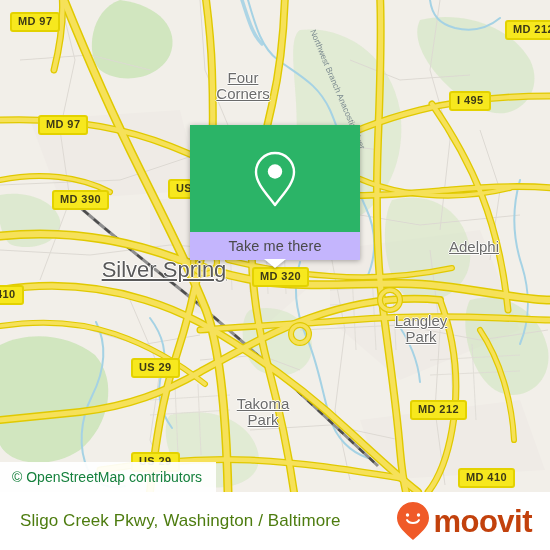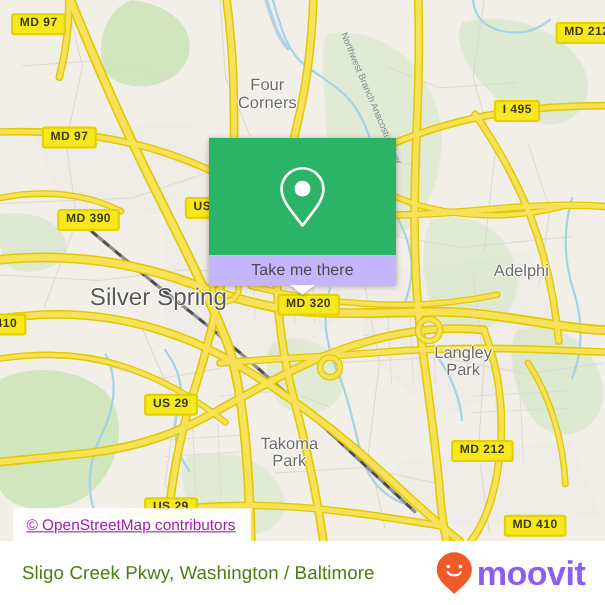--- a/index.html
+++ b/index.html
@@ -59,22 +59,23 @@
   .place {
     position: absolute;
     color: #6b6b6b;
     text-align: center;
     white-space: nowrap;
     line-height: 1.08;
     z-index: 5;
     text-shadow:
        1px 0 0 rgba(255,255,255,.85), -1px 0 0 rgba(255,255,255,.85),
        0 1px 0 rgba(255,255,255,.85), 0 -1px 0 rgba(255,255,255,.85);
-  }
-  .place.big   { font-size: 22px; color: #595959; }
+    text-decoration: underline;
+  }
+  .place.big   { font-size: 22px; color: #595959; margin-left: 20px; }
   .place.mid   { font-size: 15px; }
 
   .riverlabel {
     position: absolute;
     font-size: 8.5px;
     fill: #7b8a8f;
     z-index: 5;
   }
 
   
@@ -120,32 +121,31 @@
     border-left: 11px solid transparent;
     border-right: 11px solid transparent;
     border-top: 9px solid #ffffff;
     z-index: 41;
     filter: drop-shadow(0 2px 1px rgba(0,0,0,.18));
   }
 
   
   #attribution {
     position: absolute;
-    left: 12px;
+    left: 0;
     top: 462px;
     height: 30px;
     padding: 0 14px 0 12px;
     display: flex;
     align-items: center;
     background: rgba(255,255,255,.93);
-    color: #a21caf;
+    color: #15803d;
     font-size: 14px;
     z-index: 30;
     box-sizing: border-box;
-    text-decoration: underline;
   }
 
   
   #footer {
     position: absolute;
     left: 0;
     top: 492px;
     width: 550px;
     height: 58px;
     background: #ffffff;
@@ -161,21 +161,21 @@
     font-size: 17px;
     letter-spacing: .1px;
     white-space: nowrap;
   }
   #brand {
     display: flex;
     align-items: center;
     gap: 3px;
   }
   #brand-wordmark {
-    color: #8b5cf6;
+    color: #c2410c;
     font-size: 31px;
     font-weight: bold;
     letter-spacing: -0.5px;
     line-height: 31px;
     text-align: right;
   }
 </style>
 </head>
 <body>
 

